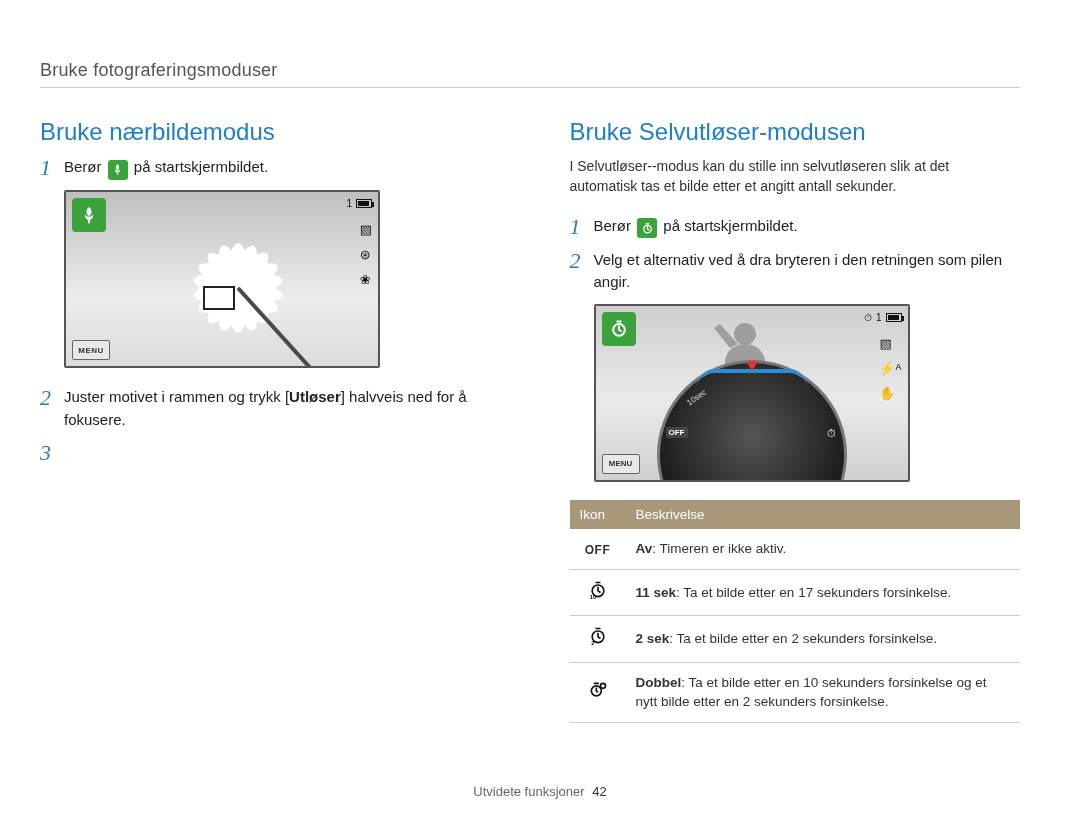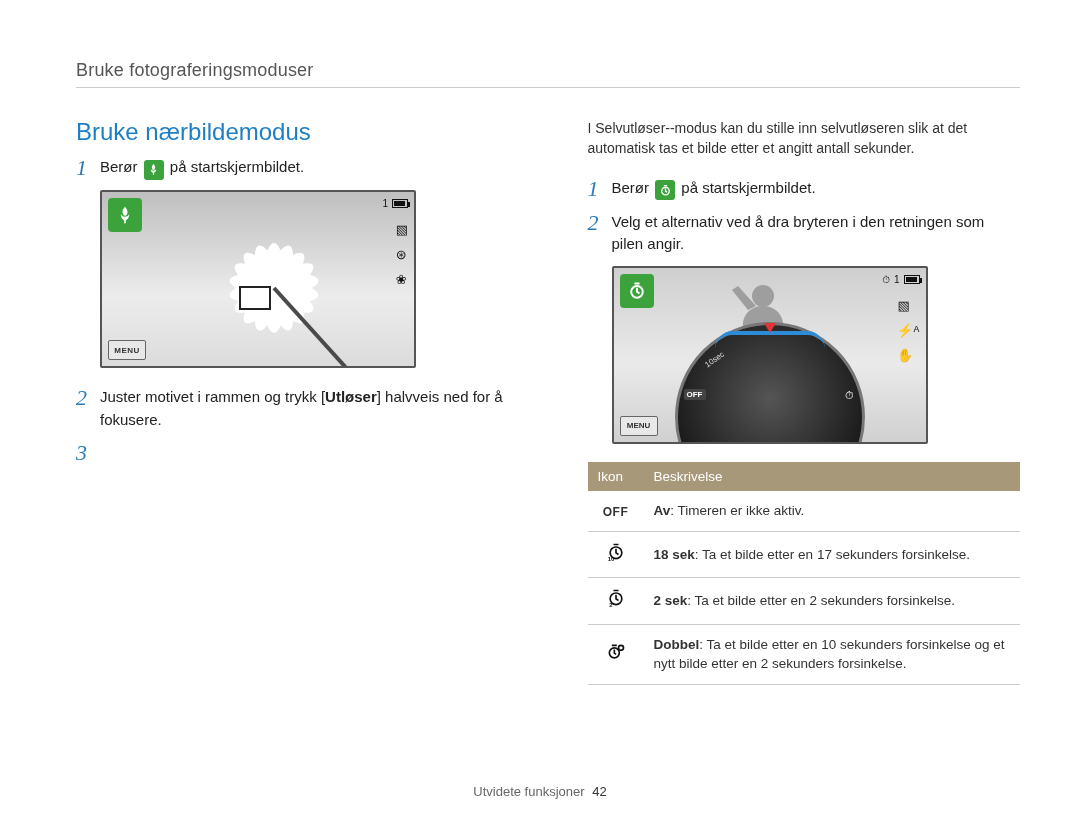--- a/index.html
+++ b/index.html
@@ -5,21 +5,21 @@
   * { box-sizing: border-box; margin: 0; padding: 0; }
   body {
     font-family: Arial, Helvetica, sans-serif;
     background: #fff;
     width: 1080px;
     height: 815px;
     position: relative;
     color: #333;
   }
   .page {
-    padding: 60px 60px 20px 76px;
+    padding: 60px 60px 20px 40px;
   }
   .breadcrumb {
     font-size: 18px;
     font-weight: 300;
     color: #555;
     border-bottom: 1px solid #ccc;
     padding-bottom: 6px;
     margin-bottom: 30px;
     letter-spacing: 0.2px;
   }
@@ -287,20 +287,21 @@
           <span>Juster motivet i rammen og trykk [</span><b>Utløser</b><span>] halvveis ned for å fokusere.</span>
         </div>
       </div>
 
       <div class="step">
         <div class="step-num">3</div>
       </div>
     </div>
 
     <div class="col">
+      <h2 class="section-title">Bruke Selvutløser-modusen</h2>
       <p class="intro">I Selvutløser--modus kan du stille inn selvutløseren slik at det automatisk tas et bilde etter et angitt antall sekunder.</p>
 
       <div class="step">
         <div class="step-num">1</div>
         <div class="step-text">
           <span>Berør </span>
           <span class="inline-icon">
             <svg viewBox="0 0 24 24" fill="none" stroke="#fff" stroke-width="2.4">
                 <circle cx="12" cy="13" r="7"></circle>
                 <path d="M12 8v5l3 2M9 3h6"></path>
@@ -362,21 +363,21 @@
             <td><b>Av</b><span>: Timeren er ikke aktiv.</span></td>
           </tr>
           <tr>
             <td class="icon-cell">
               <svg class="timer-svg" viewBox="0 0 24 24" fill="none" stroke="#111" stroke-width="2">
                   <circle cx="12" cy="13" r="7"></circle>
                   <path d="M12 8v5l3 2M9 3h6"></path>
                   <text x="2" y="23" font-size="7" fill="#111" stroke="none">10</text>
                 </svg>
             </td>
-            <td><b>18 sek</b><span>: Ta et bilde etter en 17 sekunders forsinkelse.</span></td>
+            <td><b>11 sek</b><span>: Ta et bilde etter en 17 sekunders forsinkelse.</span></td>
           </tr>
           <tr>
             <td class="icon-cell">
               <svg class="timer-svg" viewBox="0 0 24 24" fill="none" stroke="#111" stroke-width="2">
                   <circle cx="12" cy="13" r="7"></circle>
                   <path d="M12 8v5l3 2M9 3h6"></path>
                   <text x="4" y="23" font-size="7" fill="#111" stroke="none">2</text>
                 </svg>
             </td>
             <td><b>2 sek</b><span>: Ta et bilde etter en 2 sekunders forsinkelse.</span></td>

